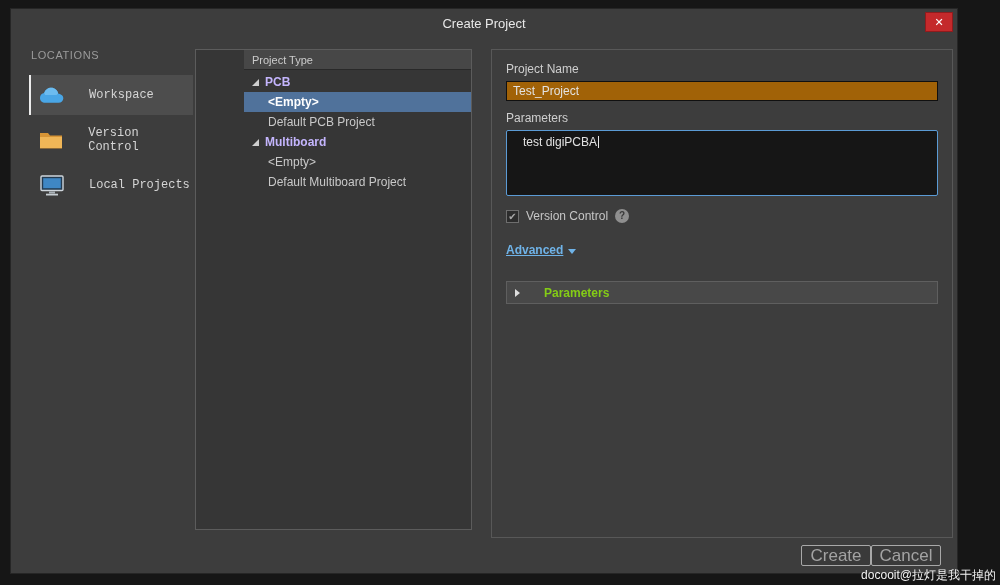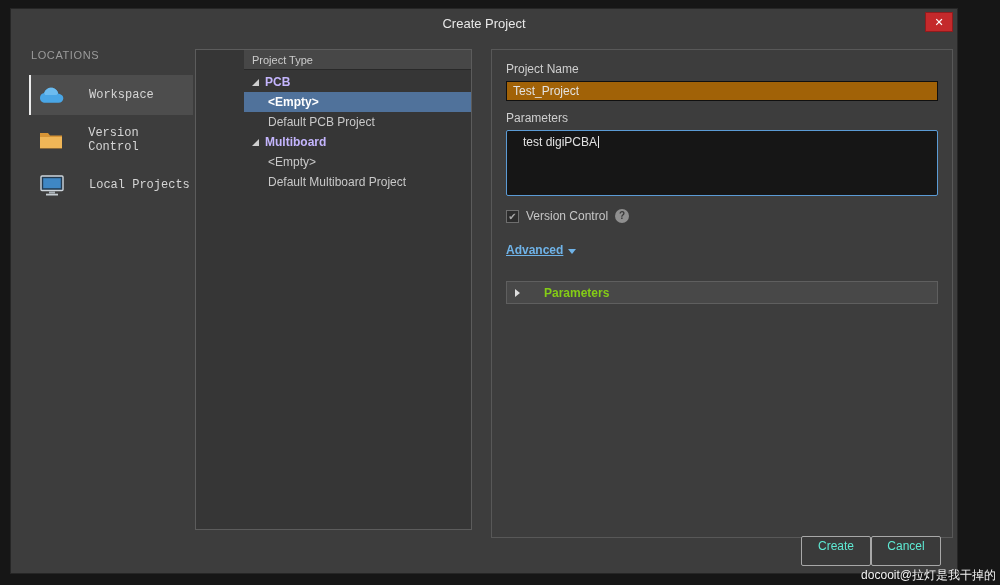--- a/index.html
+++ b/index.html
@@ -62,22 +62,22 @@
   .adv-tri { width:0; height:0; border-left:4px solid transparent; border-right:4px solid transparent;
              border-top:5px solid #6fb3e8; margin-top:2px; }
 
   .params-bar { height:23px; background:#484848; border:1px solid #5f5f5f; display:flex;
                 align-items:center; gap:24px; padding-left:8px; color:#84cc16; font-size:12px;
                 font-weight:bold; cursor:pointer; }
   .param-tri { width:0; height:0; border-top:4px solid transparent; border-bottom:4px solid transparent;
                border-left:5px solid #dedede; }
 
   
-  .btn { position:absolute; height:30px; width:70px; background:#3a3a3a; border:1px solid #a8a8a8;
-         border-radius:2px; color:#5eead4; font-size:12px; text-align:center; line-height:19px;
+  .btn { position:absolute; height:21px; width:70px; background:#3a3a3a; border:1px solid #a8a8a8;
+         border-radius:2px; color:#a3a3a3; font-size:17px; text-align:center; line-height:19px;
          cursor:pointer; }
   .btn-create { right:86px; bottom:7px; }
   .btn-cancel { right:16px; bottom:7px; }
 
   .watermark { position:absolute; right:4px; bottom:1px; color:#f2f2f2; font-size:12px; }
 </style>
 </head>
 <body>
 
 <div class="stage">

